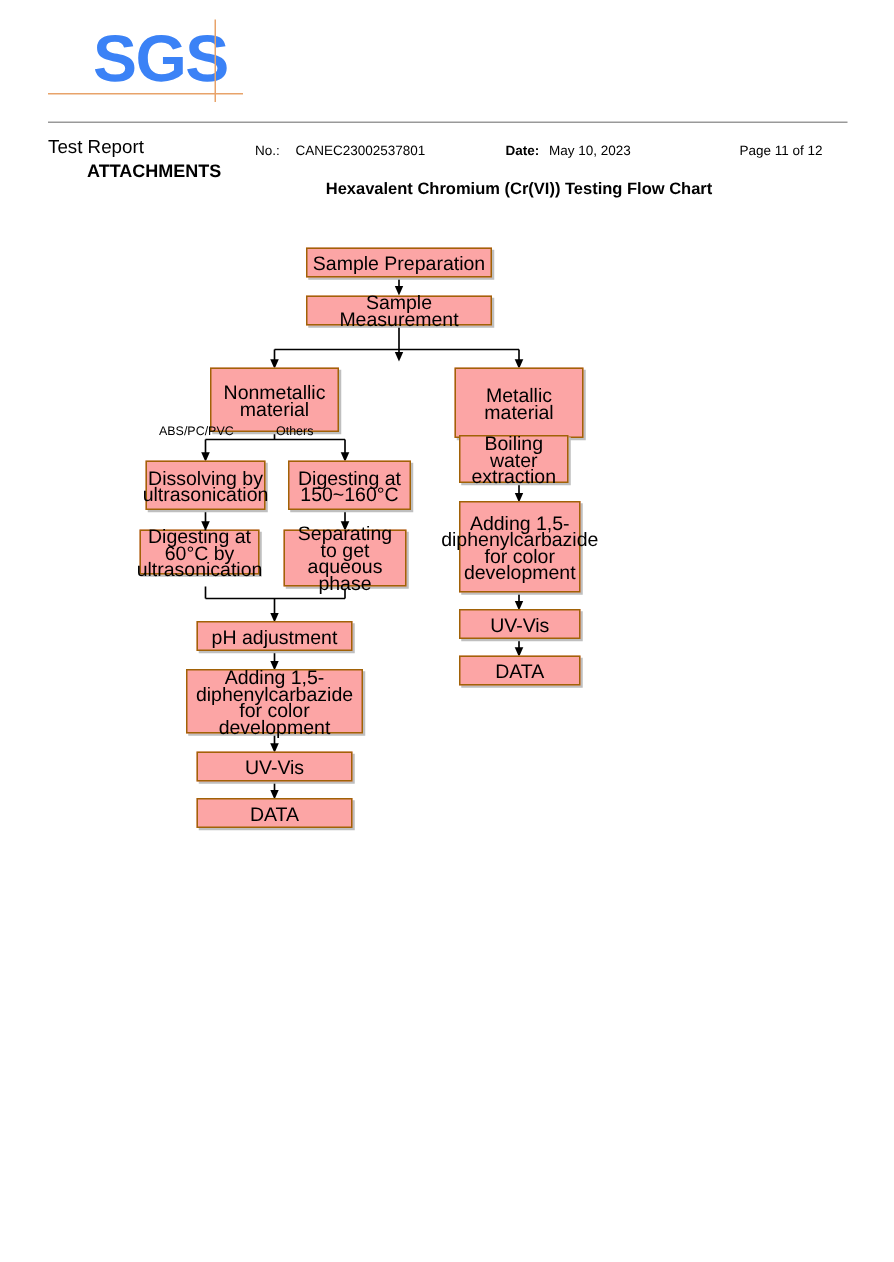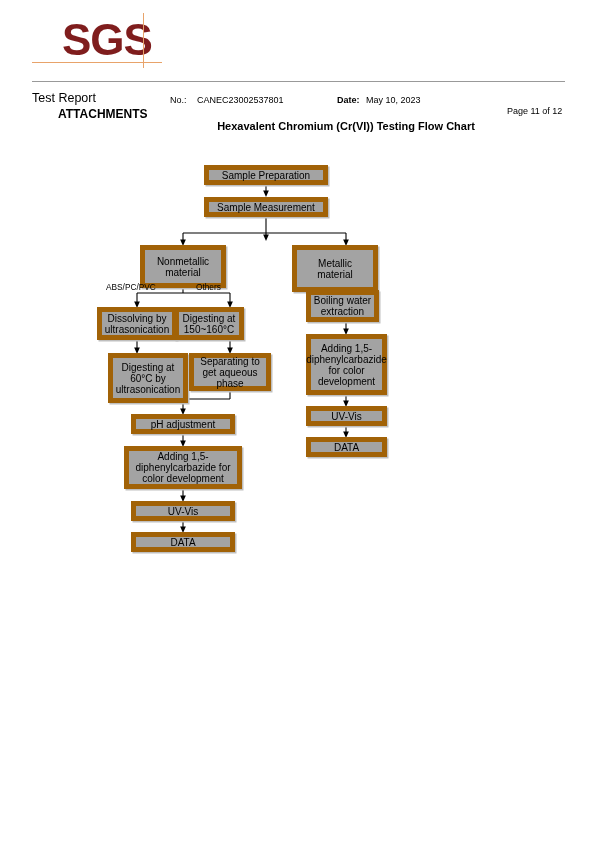--- a/index.html
+++ b/index.html
@@ -10,47 +10,47 @@
     color:#000;
     position:relative;
     overflow:hidden;
   }
 
   
   .logo-zone{position:absolute;left:0;top:0;width:596px;height:78px;}
   .logo-text{
     position:absolute;left:62px;top:18px;
     font-size:44px;font-weight:bold;letter-spacing:-1px;
-    color:#7f1d1d;line-height:44px;
+    color:#3b82f6;line-height:44px;
   }
   .logo-rule-h{position:absolute;left:32px;top:62px;width:130px;height:1px;background:#e8a36a;}
   .logo-rule-v{position:absolute;left:143px;top:13px;width:1px;height:55px;background:#e8a36a;}
   .header-rule{position:absolute;left:32px;top:81px;width:533px;height:1px;background:#999;}
 
   .hdr{position:absolute;font-size:9px;}
   .test-report{left:32px;top:91px;font-size:12.5px;font-weight:normal;}
   .attachments{left:58px;top:107px;font-size:12px;font-weight:bold;}
   .no-lbl{left:170px;top:95px;font-weight:normal;}
   .no-val{left:197px;top:95px;}
   .date-lbl{left:337px;top:95px;font-weight:bold;}
   .date-val{left:366px;top:95px;}
-  .page-val{left:493px;top:106px;margin-left:14px;}
+  .page-val{left:493px;top:95px;}
   .chart-title{
     position:absolute;left:0;top:120px;width:596px;text-align:center;
     font-size:11px;font-weight:bold;padding-left:48px;
   }
 
   
   .flow{position:absolute;left:0;top:0;width:596px;height:841px;}
   .node{
     position:absolute;
-    border:5px solid #a16207;
+    border:1px solid #a16207;
     box-sizing:border-box;
-    background:#a3a3a3;
-    font-size:10px;
+    background:#fca5a5;
+    font-size:13px;
     line-height:11px;
     display:flex;align-items:center;justify-content:center;
     text-align:center;
     padding:1px 2px;
     box-shadow:1.5px 1.5px 0 0 #bfbfbf;
   }
   .branch-label{position:absolute;font-size:8.3px;}
 
   svg.connectors{position:absolute;left:0;top:0;width:596px;height:841px;pointer-events:none;}
 
@@ -116,30 +116,30 @@
       <line x1="346" y1="426" x2="346" y2="435" marker-end="url(#ah)"></line>
     </g>
   </svg>
 
   <div class="node" style="left:204px;top:165px;width:124px;height:20px;">Sample Preparation</div>
 
   <div class="node" style="left:204px;top:197px;width:124px;height:20px;">Sample Measurement</div>
 
   <div class="node" style="left:140px;top:245px;width:86px;height:43px;">Nonmetallic material</div>
 
-  <div class="node" style="left:292px;top:245px;width:86px;height:47px;">Metallic material</div>
+  <div class="node" style="left:303px;top:245px;width:86px;height:47px;">Metallic material</div>
 
   <div class="branch-label" style="left:106px;top:282px;">ABS/PC/PVC</div>
-  <div class="branch-label" style="left:196px;top:282px;">Others</div>
+  <div class="branch-label" style="left:184px;top:282px;">Others</div>
 
   <div class="node" style="left:97px;top:307px;width:80px;height:33px;">Dissolving by ultrasonication</div>
 
-  <div class="node" style="left:174px;top:307px;width:70px;height:33px;">Digesting at 150~160°C</div>
+  <div class="node" style="left:192px;top:307px;width:82px;height:33px;">Digesting at 150~160°C</div>
 
-  <div class="node" style="left:108px;top:353px;width:80px;height:50px;">Digesting at 60°C by ultrasonication</div>
+  <div class="node" style="left:93px;top:353px;width:80px;height:30px;">Digesting at 60°C by ultrasonication</div>
 
   <div class="node" style="left:189px;top:353px;width:82px;height:38px;">Separating to get aqueous phase</div>
 
   <div class="node" style="left:131px;top:414px;width:104px;height:20px;">pH adjustment</div>
 
   <div class="node" style="left:124px;top:446px;width:118px;height:43px;">Adding 1,5-diphenylcarbazide for color development</div>
 
   <div class="node" style="left:131px;top:501px;width:104px;height:20px;">UV-Vis</div>
 
   <div class="node" style="left:131px;top:532px;width:104px;height:20px;">DATA</div>

